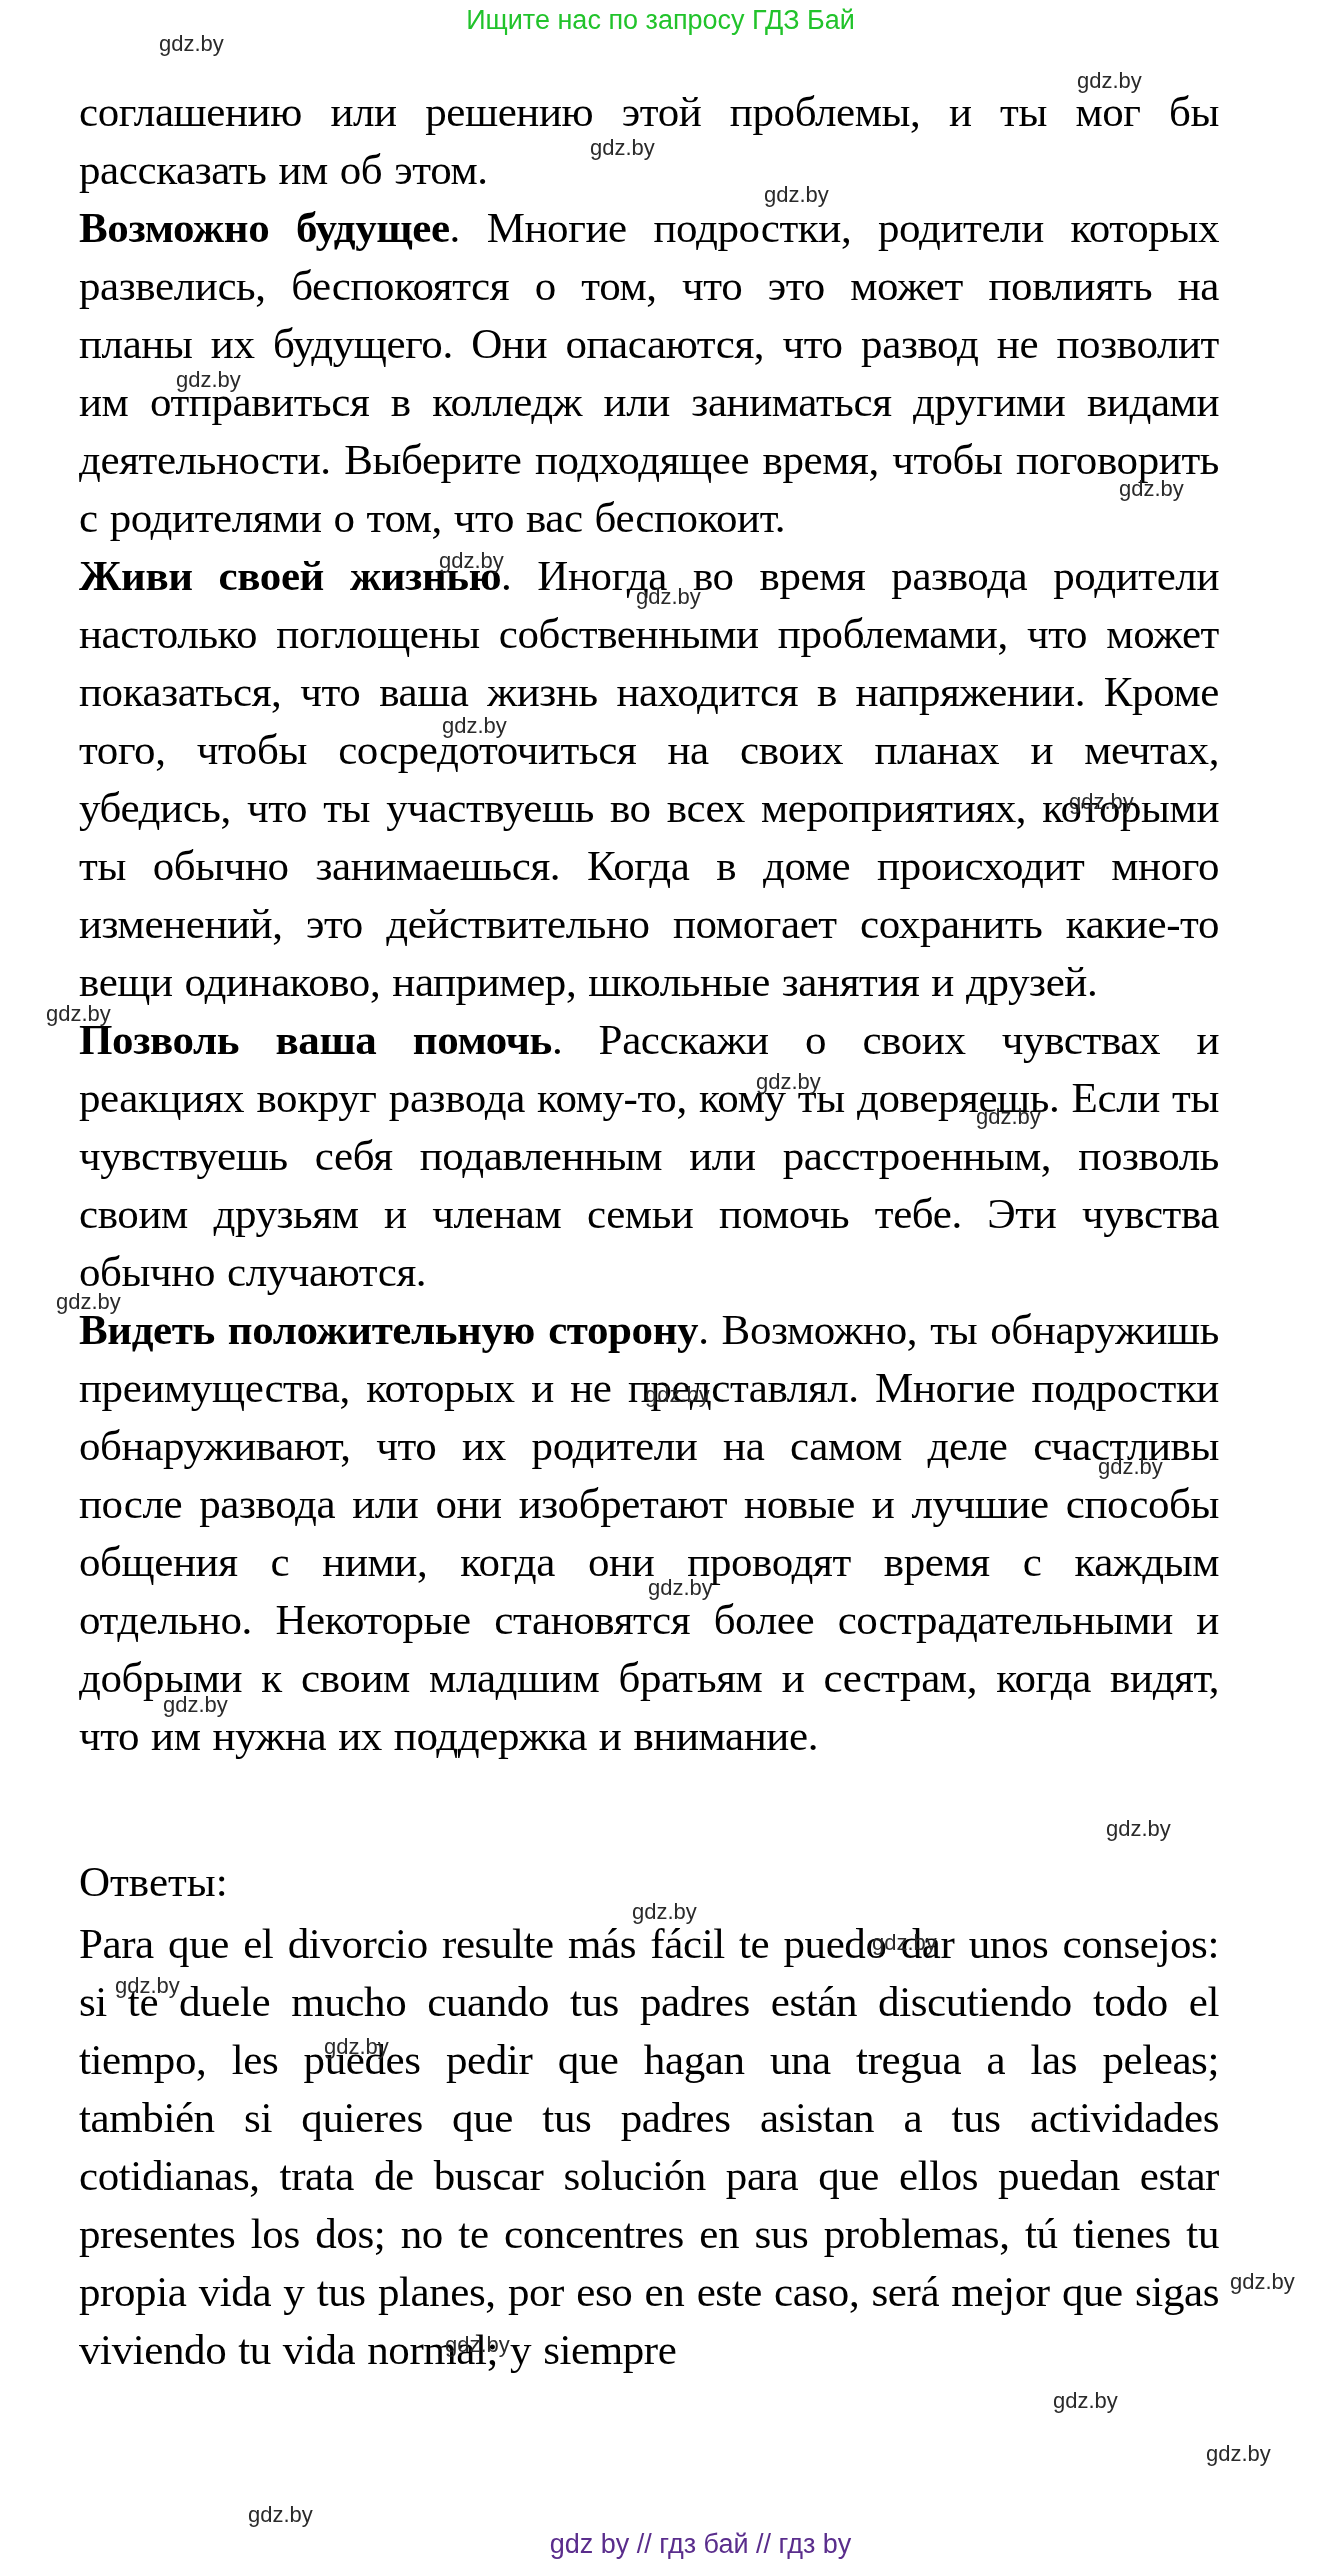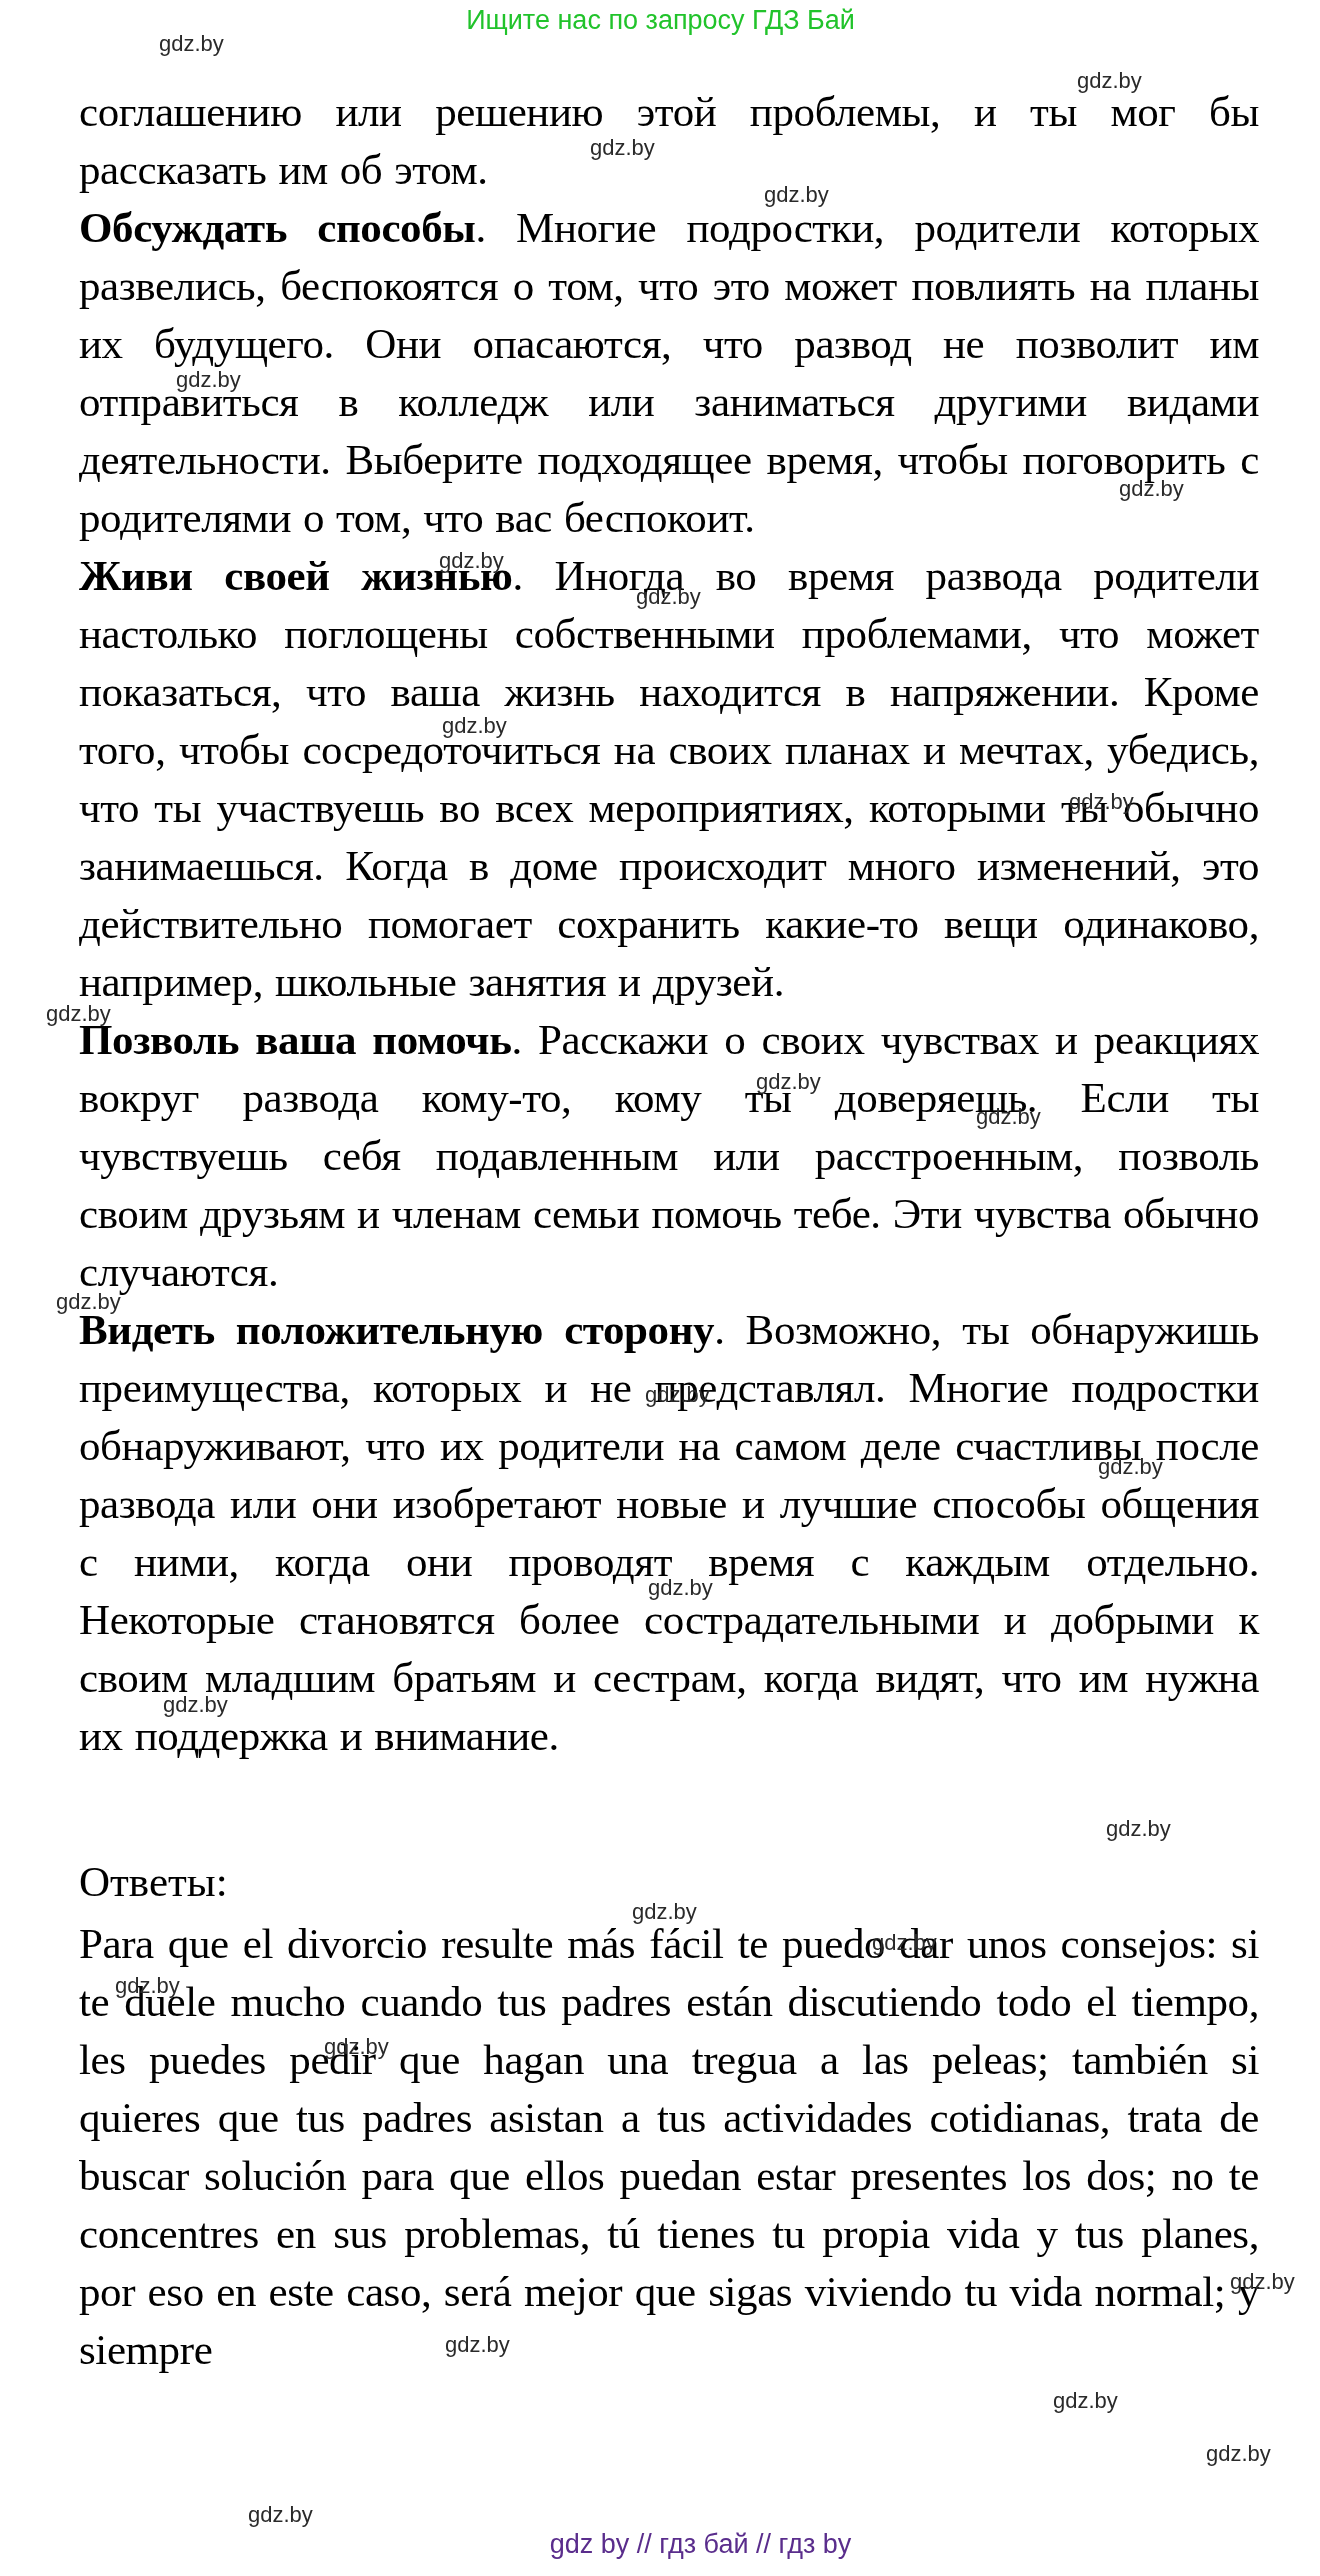--- a/index.html
+++ b/index.html
@@ -41,21 +41,21 @@
     font-size: 22px;
     line-height: 1;
     color: var(--wm);
     white-space: nowrap;
   }
   .content {
     position: absolute;
     top: 0;
     left: 0;
     width: 1321px;
-    padding: 83px 62px 0 79px;
+    padding: 83px 102px 0 79px;
     z-index: 1;
   }
   .para {
     font-size: 43px;
     line-height: 58px;
     letter-spacing: -0.4px;
     text-align: justify;
     hyphens: none;
     word-spacing: 1.6px;
   }
@@ -121,21 +121,21 @@
       <span class="wm" style="left: 1230px; top: 2271px;">gdz.by</span>
       <span class="wm" style="left: 445px; top: 2334px;">gdz.by</span>
       <span class="wm" style="left: 1053px; top: 2390px;">gdz.by</span>
       <span class="wm" style="left: 1206px; top: 2443px;">gdz.by</span>
       <span class="wm" style="left: 248px; top: 2504px;">gdz.by</span>
     </div>
 
   <div class="content">
     <div>
         <p class="para"><span>соглашению или решению этой проблемы, и ты мог бы рассказать им об этом.</span></p>
-        <p class="para"><b>Обсуждать способы</b><span>. Многие подростки, родители которых развелись, беспокоятся о том, что это может повлиять на планы их будущего. Они опасаются, что развод не позволит им отправиться в колледж или заниматься другими видами деятельности. Выберите подходящее время, чтобы поговорить с родителями о том, что вас беспокоит.</span></p>
+        <p class="para"><b>Возможно будущее</b><span>. Многие подростки, родители которых развелись, беспокоятся о том, что это может повлиять на планы их будущего. Они опасаются, что развод не позволит им отправиться в колледж или заниматься другими видами деятельности. Выберите подходящее время, чтобы поговорить с родителями о том, что вас беспокоит.</span></p>
         <p class="para"><b>Живи своей жизнью</b><span>. Иногда во время развода родители настолько поглощены собственными проблемами, что может показаться, что ваша жизнь находится в напряжении. Кроме того, чтобы сосредоточиться на своих планах и мечтах, убедись, что ты участвуешь во всех мероприятиях, которыми ты обычно занимаешься. Когда в доме происходит много изменений, это действительно помогает сохранить какие-то вещи одинаково, например, школьные занятия и друзей.</span></p>
         <p class="para"><b>Позволь ваша помочь</b><span>. Расскажи о своих чувствах и реакциях вокруг развода кому-то, кому ты доверяешь. Если ты чувствуешь себя подавленным или расстроенным, позволь своим друзьям и членам семьи помочь тебе. Эти чувства обычно случаются.</span></p>
         <p class="para"><b>Видеть положительную сторону</b><span>. Возможно, ты обнаружишь преимущества, которых и не представлял. Многие подростки обнаруживают, что их родители на самом деле счастливы после развода или они изобретают новые и лучшие способы общения с ними, когда они проводят время с каждым отдельно. Некоторые становятся более сострадательными и добрыми к своим младшим братьям и сестрам, когда видят, что им нужна их поддержка и внимание.</span></p>
       </div>
 
     <div class="answers-label">Ответы:</div>
 
     <p class="answer">Para que el divorcio resulte más fácil te puedo dar unos consejos: si te duele mucho cuando tus padres están discutiendo todo el tiempo, les puedes pedir que hagan una tregua a las peleas; también si quieres que tus padres asistan a tus actividades cotidianas, trata de buscar solución para que ellos puedan estar presentes los dos; no te concentres en sus problemas, tú tienes tu propia vida y tus planes, por eso en este caso, será mejor que sigas viviendo tu vida normal; y siempre</p>
   </div>
 

